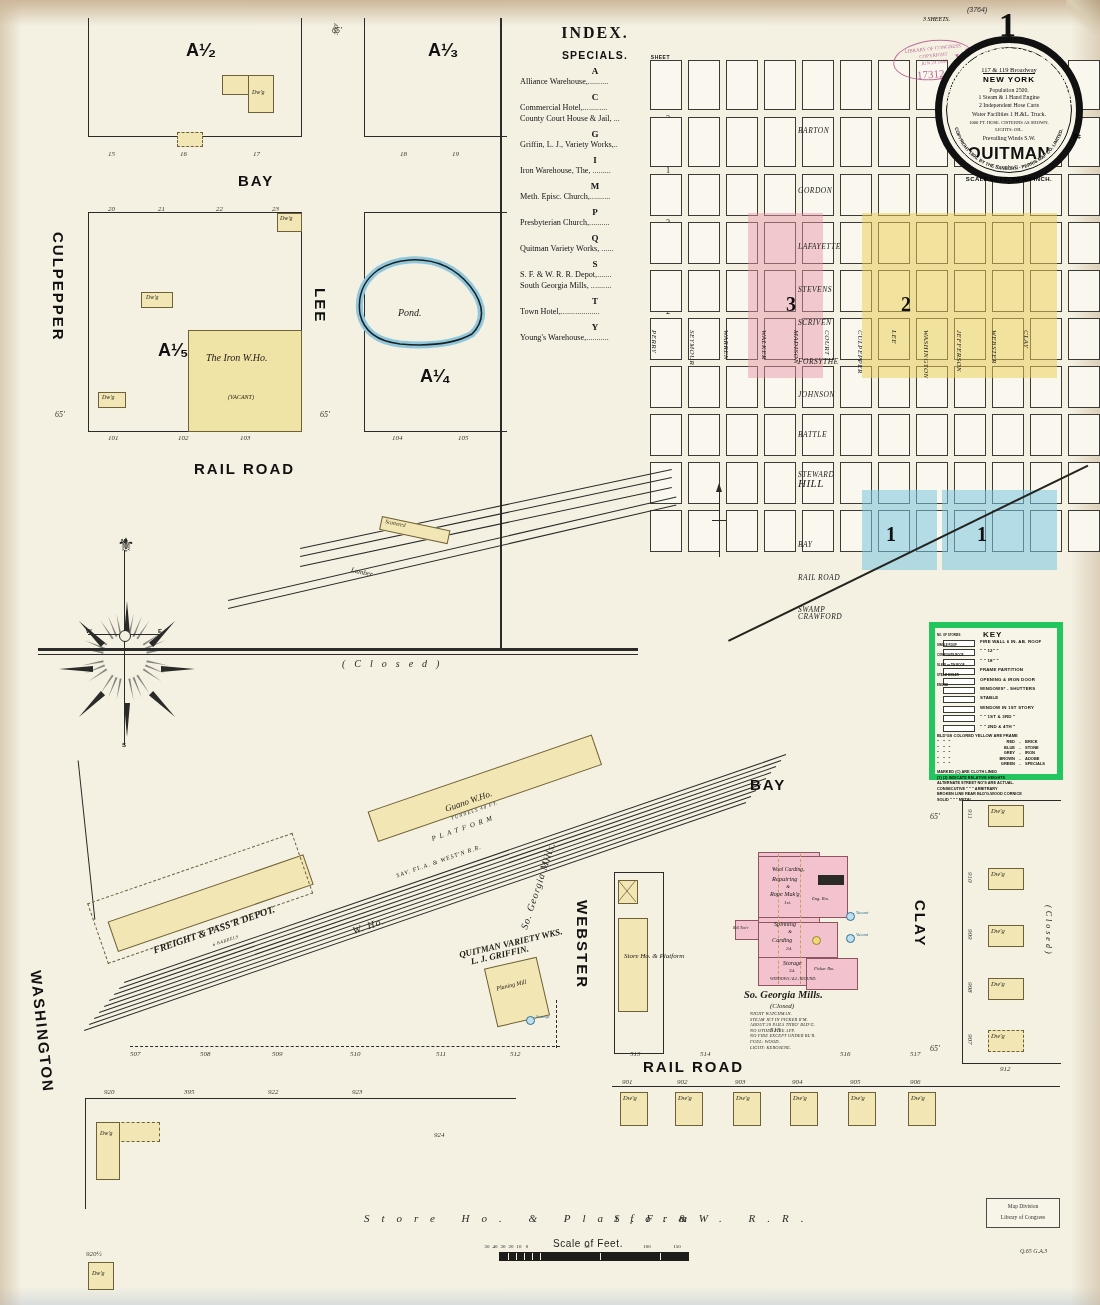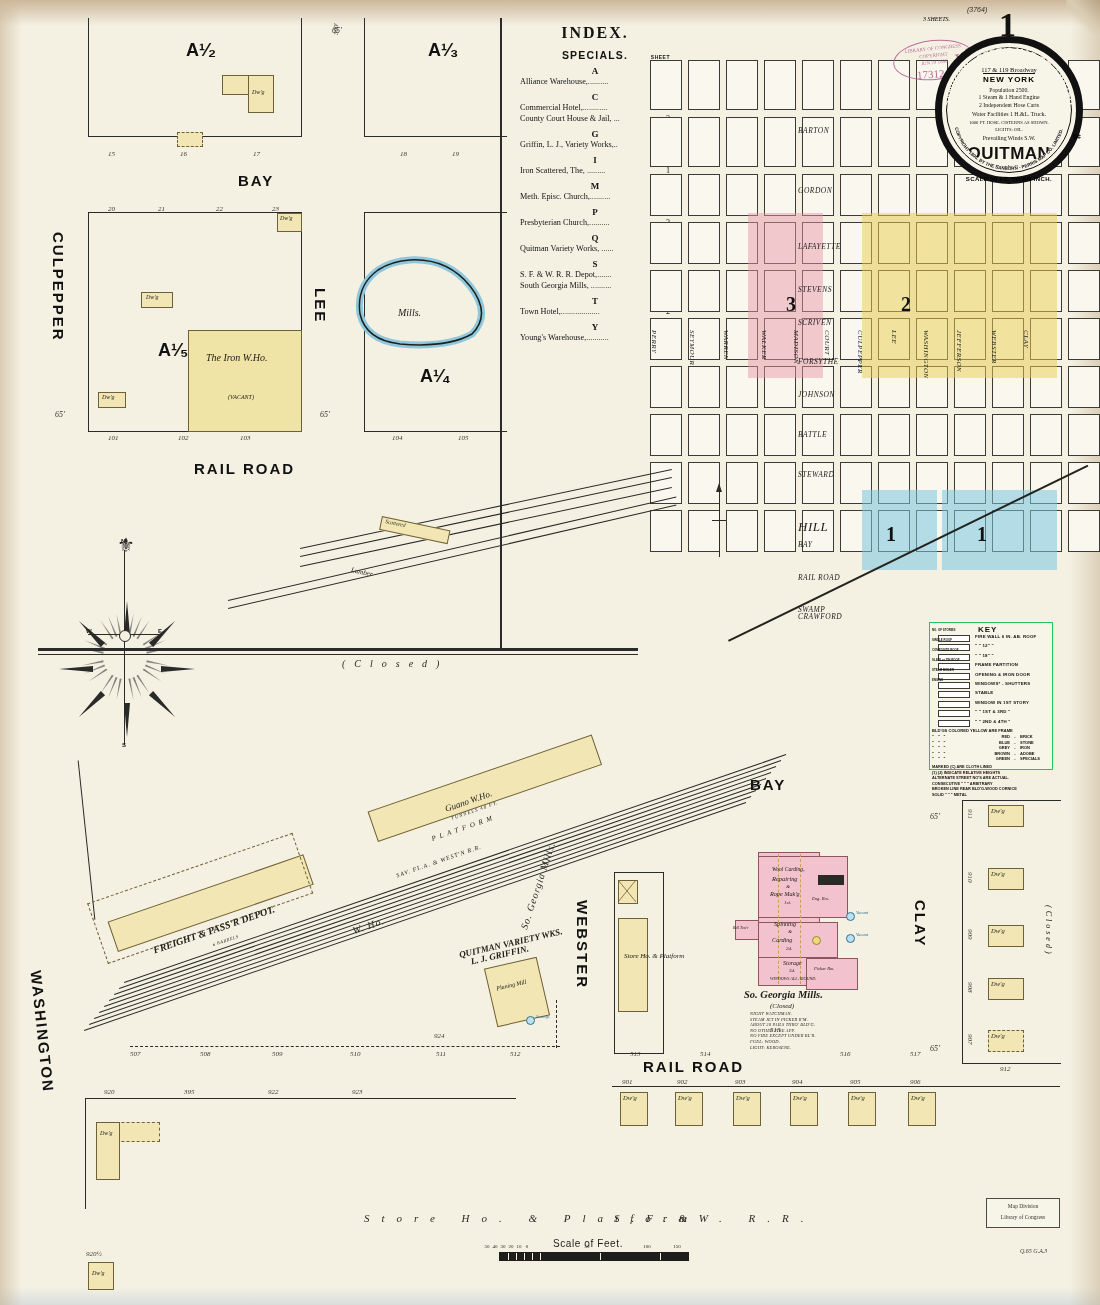--- a/index.html
+++ b/index.html
@@ -90,21 +90,21 @@
     border:1.4px solid #b4578c;border-radius:50%;transform:rotate(-6deg);
     color:#b4578c;font-size:5px;text-align:center;line-height:7px;padding-top:4px;
     font-family:"Liberation Serif",serif;opacity:.85;}
   #stampnum{position:absolute;left:917px;top:68px;font-size:11px;color:#b4578c;
     font-family:"Liberation Serif",serif;transform:rotate(-4deg);opacity:.9;}
   #vmark{position:absolute;left:955px;top:44px;font-size:20px;color:#b4578c;
     font-family:"Liberation Serif",serif;transform:rotate(-10deg);opacity:.85;}
 
   
   #keybox{position:absolute;left:929px;top:622px;width:122px;height:146px;
-    border:1px solid #22c55e;background:#f7f4e8;font-size:4.4px;color:#14140f;
+    border:6px solid #22c55e;background:#f7f4e8;font-size:4.4px;color:#14140f;
     font-family:"Liberation Sans",sans-serif;}
   #keybox .kt{position:absolute;left:48px;top:2px;font-size:8px;font-weight:bold;letter-spacing:1px;}
   #keybox .kl{position:absolute;left:45px;white-space:nowrap;font-weight:bold;letter-spacing:.2px;}
   #keybox .klf{position:absolute;left:2px;white-space:nowrap;font-weight:bold;font-size:3.6px;}
   #keybox .ktab{position:absolute;left:2px;right:2px;white-space:nowrap;font-weight:bold;}
   #keybox .sym{position:absolute;border:.7px solid #3a3a36;background:#fff;}
 
   
   #compass{position:absolute;left:88px;top:520px;width:74px;height:230px;}
   #compass .axis{position:absolute;background:#2a2a28;}
@@ -185,21 +185,21 @@
   <div class="st-big vert" style="left:50px;top:232px;font-size:15px;">CULPEPPER</div>
 
   <div class="st-big vert" style="left:312px;top:288px;font-size:15px;">LEE</div>
 
   <div class="blk" style="left:364px;top:212px;width:142px;height:218px;border-right:0;"></div>
   <div class="blocklabel" style="left:420px;top:366px;font-size:18px;">A¹⁄₄</div>
   <svg style="position:absolute;left:352px;top:252px;width:140px;height:100px;">
     <path d="M 58 8 Q 95 6 118 34 Q 140 62 120 82 Q 95 96 48 92 Q 14 88 8 62 Q 4 34 26 18 Q 40 9 58 8 Z" fill="none" stroke="#8fc8dd" stroke-width="7"></path>
     <path d="M 58 8 Q 95 6 118 34 Q 140 62 120 82 Q 95 96 48 92 Q 14 88 8 62 Q 4 34 26 18 Q 40 9 58 8 Z" fill="none" stroke="#1f1f1d" stroke-width="1.5"></path>
   </svg>
-  <div class="scriptlbl" style="left:398px;top:307px;font-size:10px;">Mills.</div>
+  <div class="scriptlbl" style="left:398px;top:307px;font-size:10px;">Pond.</div>
   <div class="lbl" style="left:55px;top:410px;font-size:8px;font-style:italic;font-family:'Liberation Serif',serif;color:#3a372f;">65'</div>
   <div class="lbl" style="left:320px;top:410px;font-size:8px;font-style:italic;font-family:'Liberation Serif',serif;color:#3a372f;">65'</div>
 
   <div class="st-big" style="left:194px;top:460px;font-size:15px;">RAIL ROAD</div>
 
   <div style="position:absolute;left:500px;top:18px;width:1.6px;height:630px;background:#2b2b2b;"></div>
   <div style="position:absolute;left:38px;top:648px;width:600px;height:3px;background:#2b2b2b;"></div>
   <div style="position:absolute;left:38px;top:654px;width:600px;height:1.4px;background:#2b2b2b;"></div>
 
   <div id="index">
@@ -221,21 +221,21 @@
           <div class="nm">County Court House &amp; Jail, ...</div>
           <div class="pg">3</div>
         </div>
         <div class="grp">G</div>
         <div class="row">
           <div class="nm">Griffin, L. J.,  Variety Works,..</div>
           <div class="pg">1</div>
         </div>
         <div class="grp">I</div>
         <div class="row">
-          <div class="nm">Iron Scattered, The, .........</div>
+          <div class="nm">Iron Warehouse, The, .........</div>
           <div class="pg">1</div>
         </div>
         <div class="grp">M</div>
         <div class="row">
           <div class="nm">Meth. Episc. Church,..........</div>
           <div class="pg">2</div>
         </div>
         <div class="grp">P</div>
         <div class="row">
           <div class="nm">Presbyterian Church,..........</div>
@@ -399,21 +399,21 @@
   <div id="gridstreets">
       <div class="st-name" style="left: 798px; top: 126px; font-size: 7.5px;">BARTON</div>
       <div class="st-name" style="left: 798px; top: 186px; font-size: 7.5px;">GORDON</div>
       <div class="st-name" style="left: 798px; top: 242px; font-size: 7.5px;">LAFAYETTE</div>
       <div class="st-name" style="left: 798px; top: 285px; font-size: 7.5px;">STEVENS</div>
       <div class="st-name" style="left: 798px; top: 318px; font-size: 7.5px;">SCRIVEN</div>
       <div class="st-name" style="left: 798px; top: 357px; font-size: 7.5px;">FORSYTHE</div>
       <div class="st-name" style="left: 798px; top: 390px; font-size: 7.5px;">JOHNSON</div>
       <div class="st-name" style="left: 798px; top: 430px; font-size: 7.5px;">BATTLE</div>
       <div class="st-name" style="left: 798px; top: 470px; font-size: 7.5px;">STEWARD</div>
-      <div class="st-name" style="left: 798px; top: 519px; font-size: 13px;">HILL</div>
+      <div class="st-name" style="left: 798px; top: 477px; font-size: 11px;">HILL</div>
       <div class="st-name" style="left: 798px; top: 540px; font-size: 7.5px;">BAY</div>
       <div class="st-name" style="left: 798px; top: 573px; font-size: 7.5px;">RAIL ROAD</div>
       <div class="st-name" style="left: 798px; top: 605px; font-size: 7.5px;">SWAMP</div>
       <div class="st-name" style="left: 798px; top: 612px; font-size: 7.5px;">CRAWFORD</div>
       <div class="st-name" style="left: 650px; top: 330px; font-size: 7px; writing-mode: vertical-rl;">PERRY</div>
       <div class="st-name" style="left: 688px; top: 330px; font-size: 7px; writing-mode: vertical-rl;">SEYMOUR</div>
       <div class="st-name" style="left: 722px; top: 330px; font-size: 7px; writing-mode: vertical-rl;">WARREN</div>
       <div class="st-name" style="left: 760px; top: 330px; font-size: 7px; writing-mode: vertical-rl;">WALKER</div>
       <div class="st-name" style="left: 792px; top: 330px; font-size: 7px; writing-mode: vertical-rl;">MADISON</div>
       <div class="st-name" style="left: 823px; top: 330px; font-size: 7px; writing-mode: vertical-rl;">COURT</div>
@@ -732,21 +732,21 @@
   <div class="bldg" style="left:96px;top:1122px;width:22px;height:56px;"></div>
   <div class="lbl" style="left:100px;top:1130px;font-size:6px;font-style:italic;font-family:'Liberation Serif',serif;">Dw'g</div>
   <div class="bldg" style="left:88px;top:1262px;width:24px;height:26px;"></div>
   <div class="lbl" style="left:92px;top:1270px;font-size:6px;font-style:italic;font-family:'Liberation Serif',serif;">Dw'g</div>
   <div class="lotno" style="left:86px;top:1250px;">920½</div>
 
   <div class="lotno" style="left:104px;top:1088px;">920</div>
   <div class="lotno" style="left:184px;top:1088px;">395</div>
   <div class="lotno" style="left:268px;top:1088px;font-family:Liberation Serif, serif;">922</div>
   <div class="lotno" style="left:352px;top:1088px;">923</div>
-  <div class="lotno" style="left:434px;top:1032px;">924</div>
+  <div class="lotno" style="left:434px;top:1131px;">924</div>
 
   <div class="st-big" style="left:34px;top:970px;font-size:15px;writing-mode:vertical-rl;transform:rotate(-6deg);">WASHINGTON</div>
 
   <div style="position:absolute;left:130px;top:1046px;width:430px;height:0;border-top:1.4px dashed #2b2b2b;"></div>
   <div style="position:absolute;left:556px;top:1000px;width:0;height:48px;border-left:1.4px dashed #2b2b2b;"></div>
 
   <div class="scriptlbl" style="left:352px;top:920px;font-size:10px;transform:rotate(-19deg);letter-spacing:1px;color:#2b2b26;">W. Ho.</div>
   <div class="scriptlbl" style="left:492px;top:880px;font-size:10px;transform:rotate(-72deg);letter-spacing:1px;color:#2b2b26;">So. Georgia Mills.</div>
   <div class="scriptlbl" style="left:342px;top:658px;font-size:10px;letter-spacing:9px;color:#2b2b26;">(Closed)</div>
 

